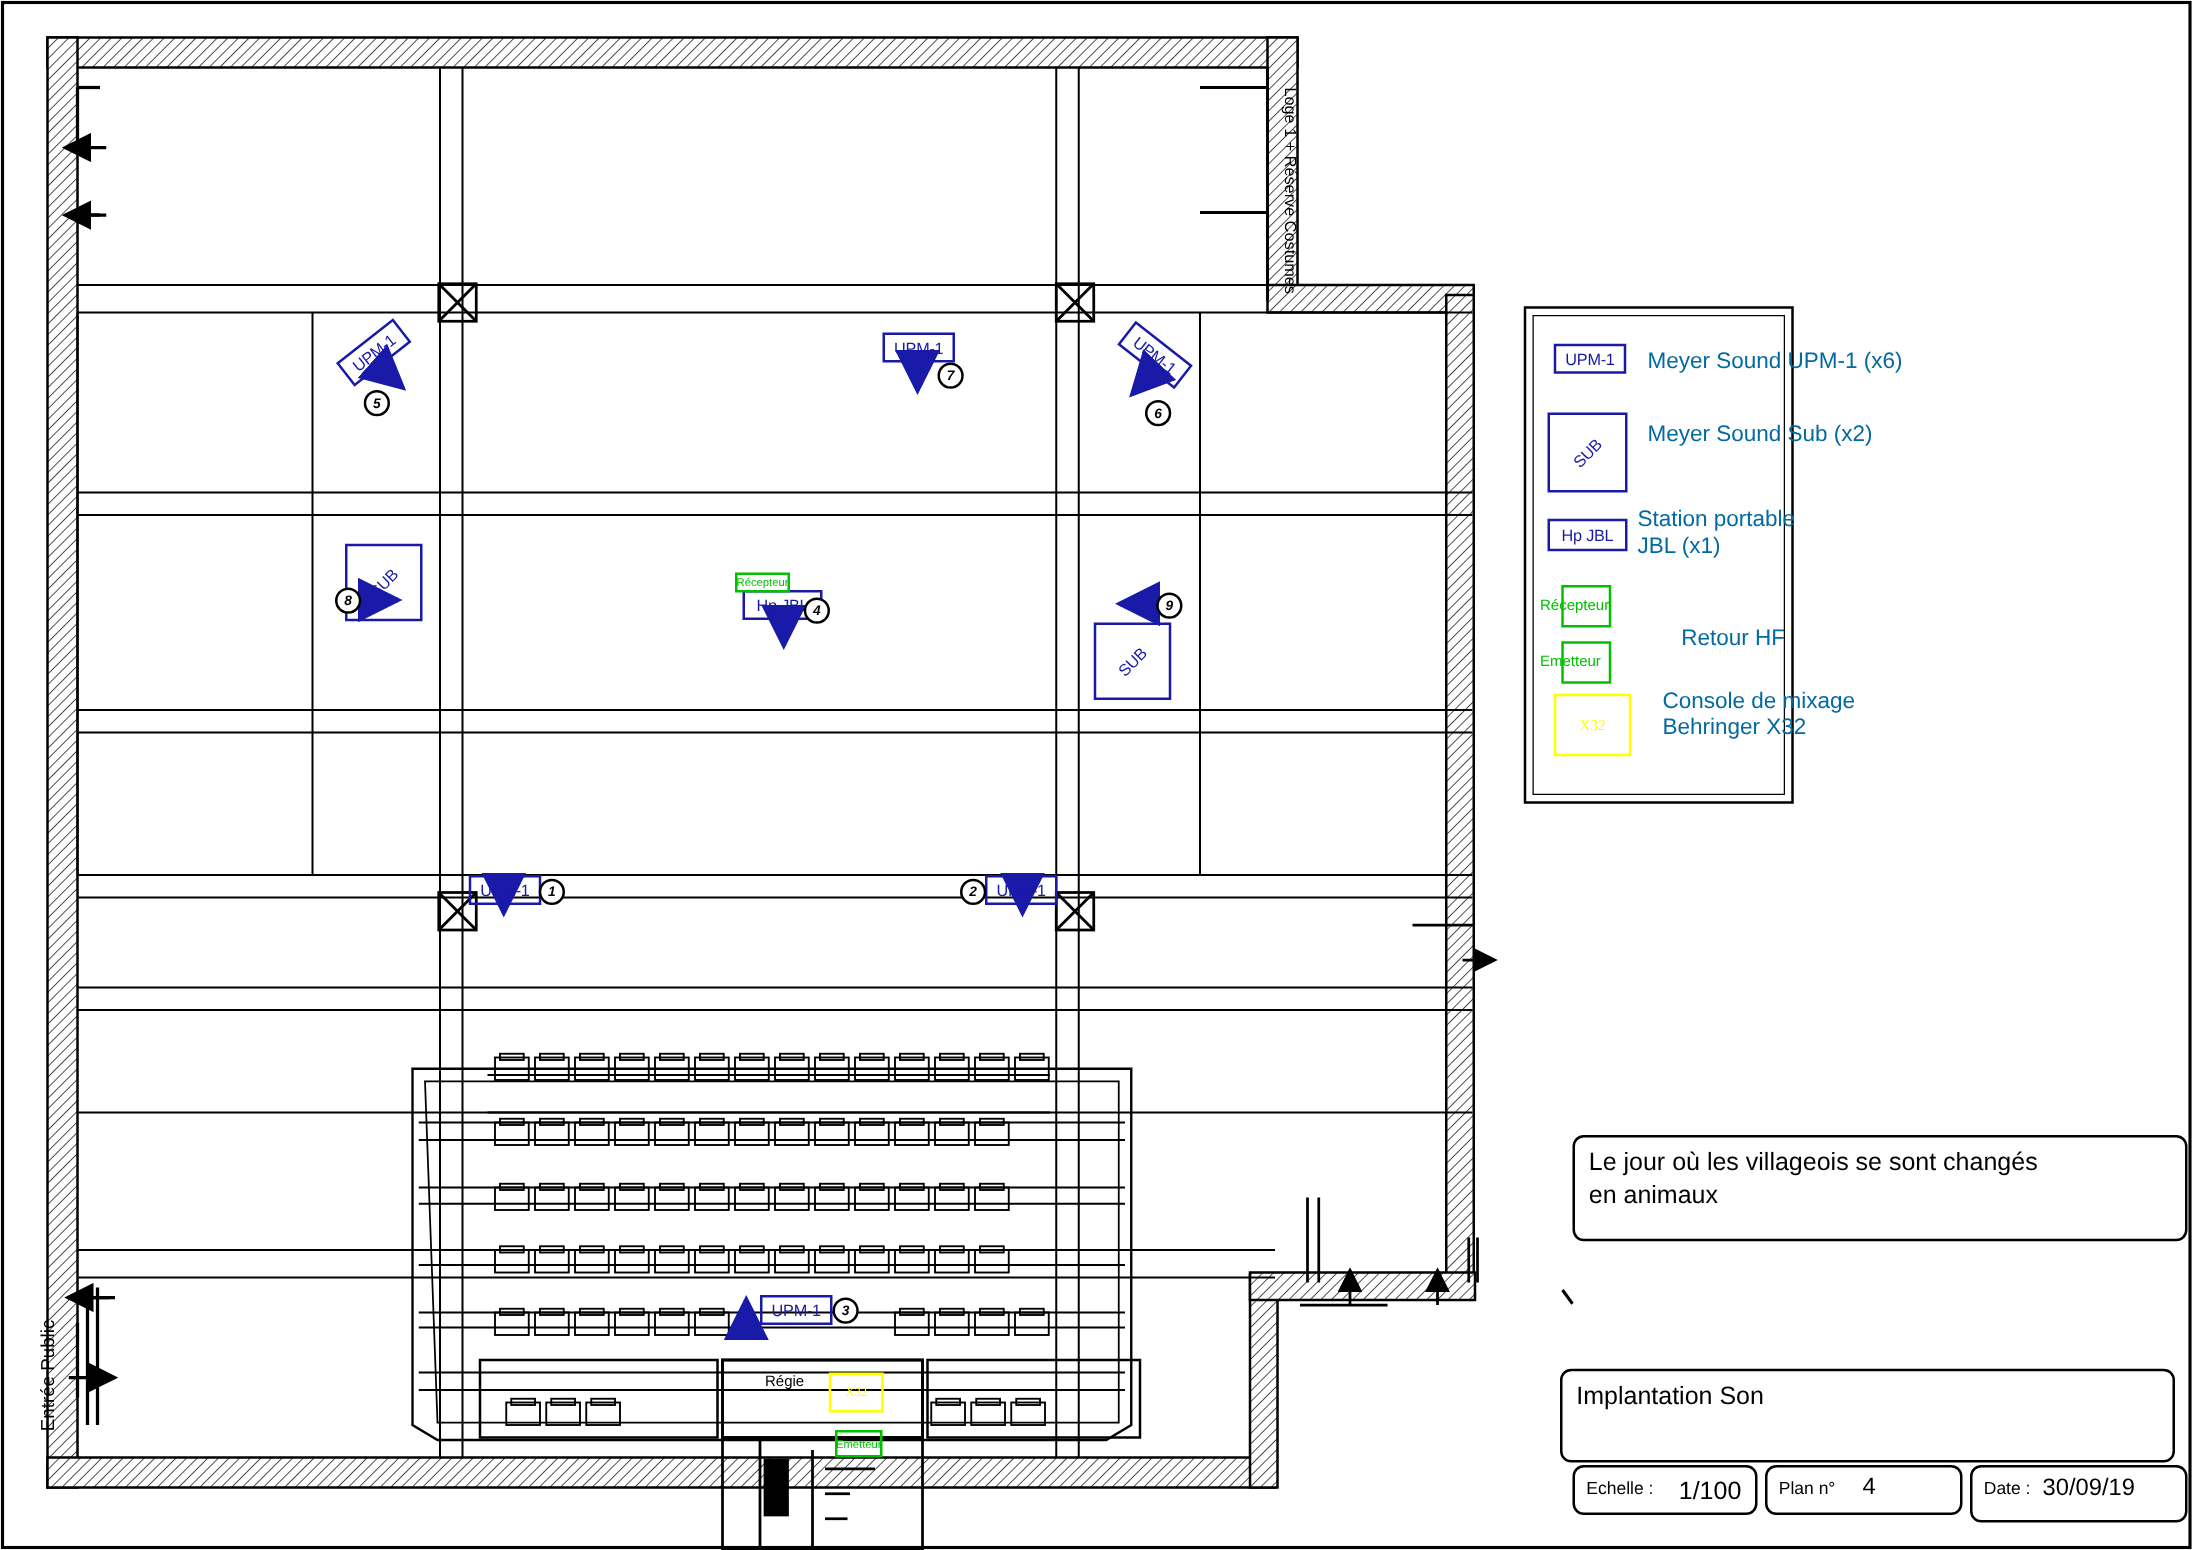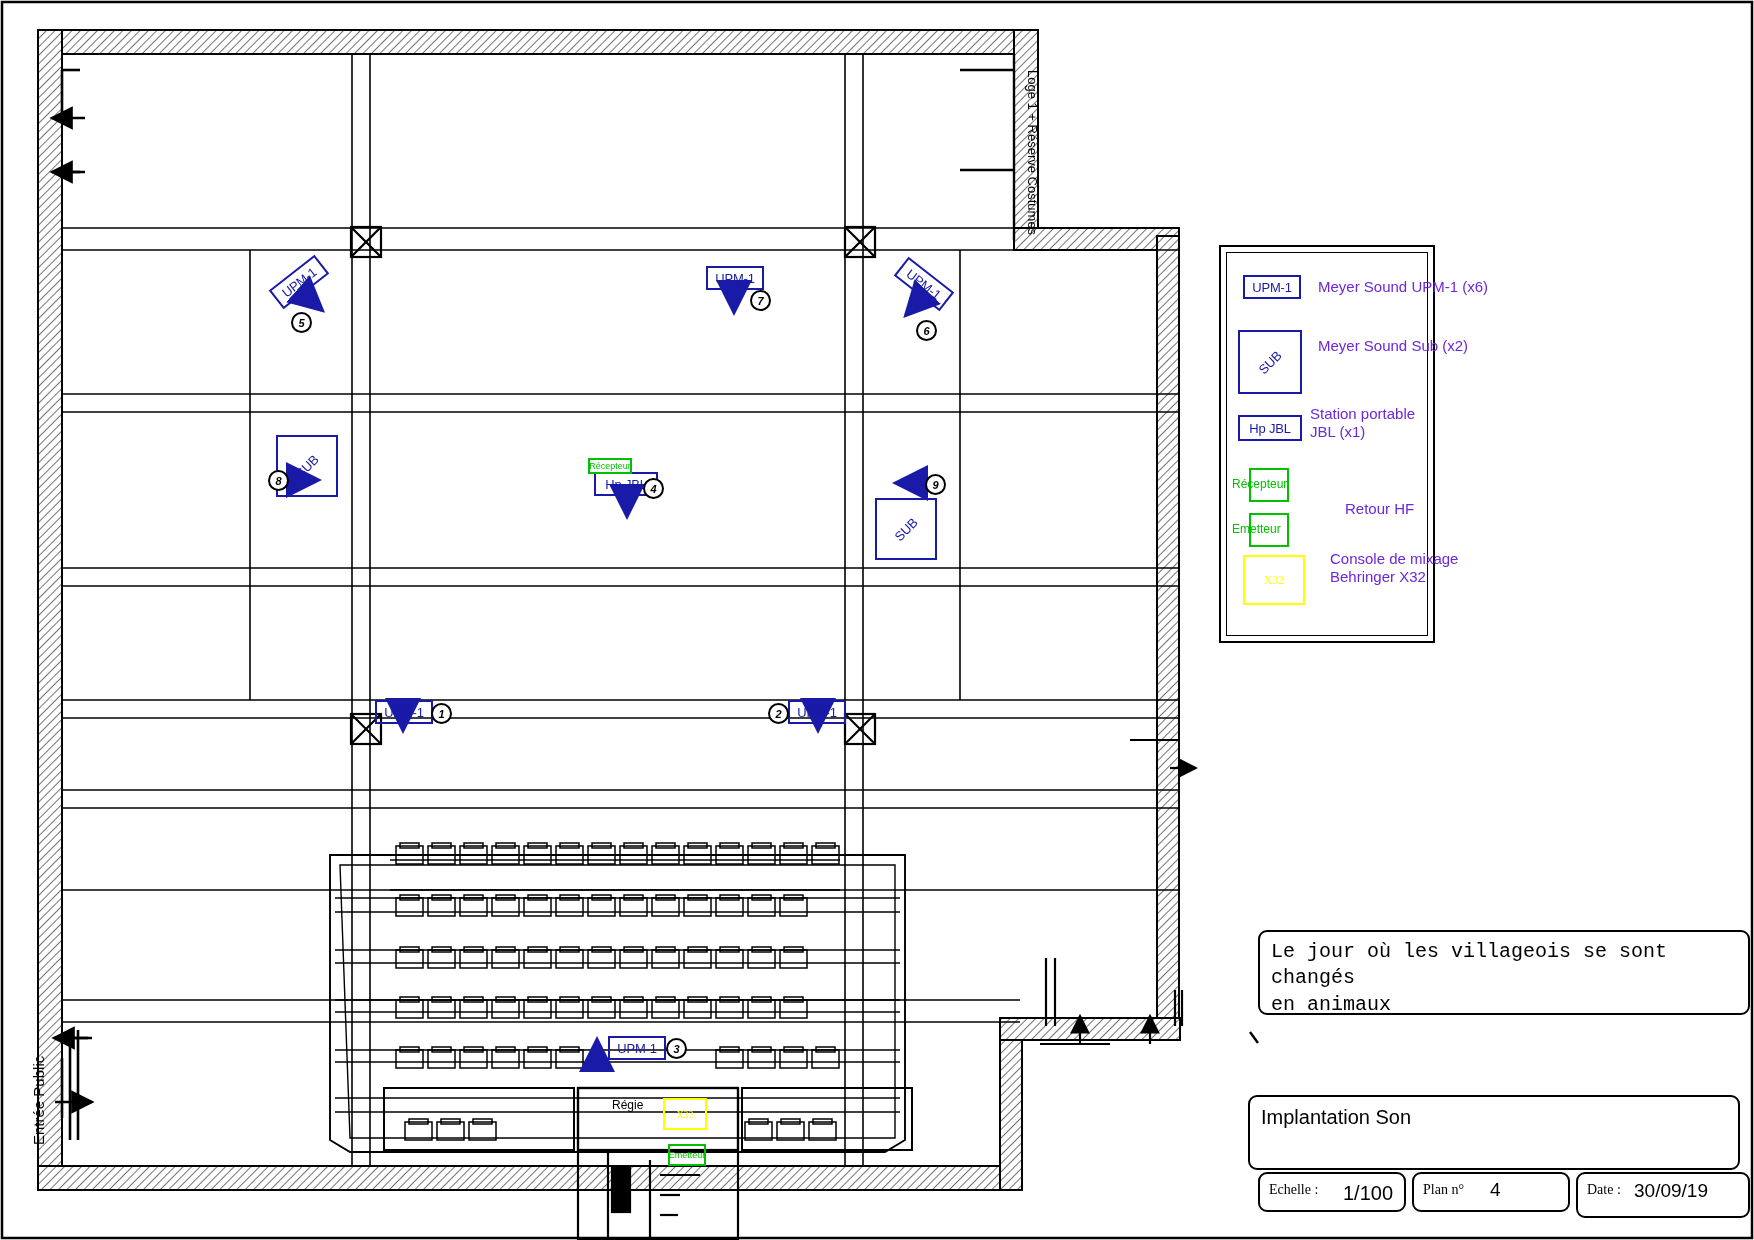--- a/index.html
+++ b/index.html
@@ -107,22 +107,22 @@
     background: #fff;
   }
   #legend-inner {
     position: absolute;
     left: 5px; top: 5px; right: 5px; bottom: 5px;
     border: 1.5px solid #000;
     box-sizing: border-box;
   }
   .leg-text {
     position: absolute;
-    font-size: 15px;
-    color: #6d28d9;
+    font-size: 18px;
+    color: #0369a1;
     line-height: 1.18;
     white-space: pre;
     font-family: "Liberation Sans", sans-serif;
   }
   
   .tb {
     position: absolute;
     box-sizing: border-box;
     border: 2.5px solid #000;
     border-radius: 9px;
@@ -136,21 +136,20 @@
     top: 7px;
     font-size: 20px;
     line-height: 1.32;
     white-space: pre-line;
   }
   .tb-small {
     position: absolute;
     left: 9px;
     top: 8px;
     font-size: 14px;
-    font-family: Liberation Serif, serif;
   }
   .tb-val {
     position: absolute;
     font-size: 19px;
   }
 </style>
 </head>
 <body>
 
 <div id="sheet">
@@ -595,21 +594,21 @@
   <div class="leg-text" style="left:1232px; top:522px; color:#00c000; font-size:12px;">Emetteur</div>
 
   <div class="leg-text" style="left:1345px; top:500px;">Retour HF</div>
 
   <div class="ylw" style="left:1243px; top:555px; width:62px; height:50px;">
     <span>X32</span>
   </div>
   <div class="leg-text" style="left:1330px; top:550px;">Console de mixage
 Behringer X32</div>
 
-  <div class="tb" style="left:1258px; top:930px; width:492px; height:85px;font-family:Liberation Mono, monospace;">
+  <div class="tb" style="left:1258px; top:908px; width:492px; height:85px;">
     <div class="tb-text">Le jour où les villageois se sont changés
 en animaux</div>
   </div>
 
 
   <div class="tb" style="left:1248px; top:1095px; width:492px; height:75px;">
     <div class="tb-text">Implantation Son</div>
   </div>
 
   <div class="tb" style="left:1258px; top:1172px; width:148px; height:40px;">

